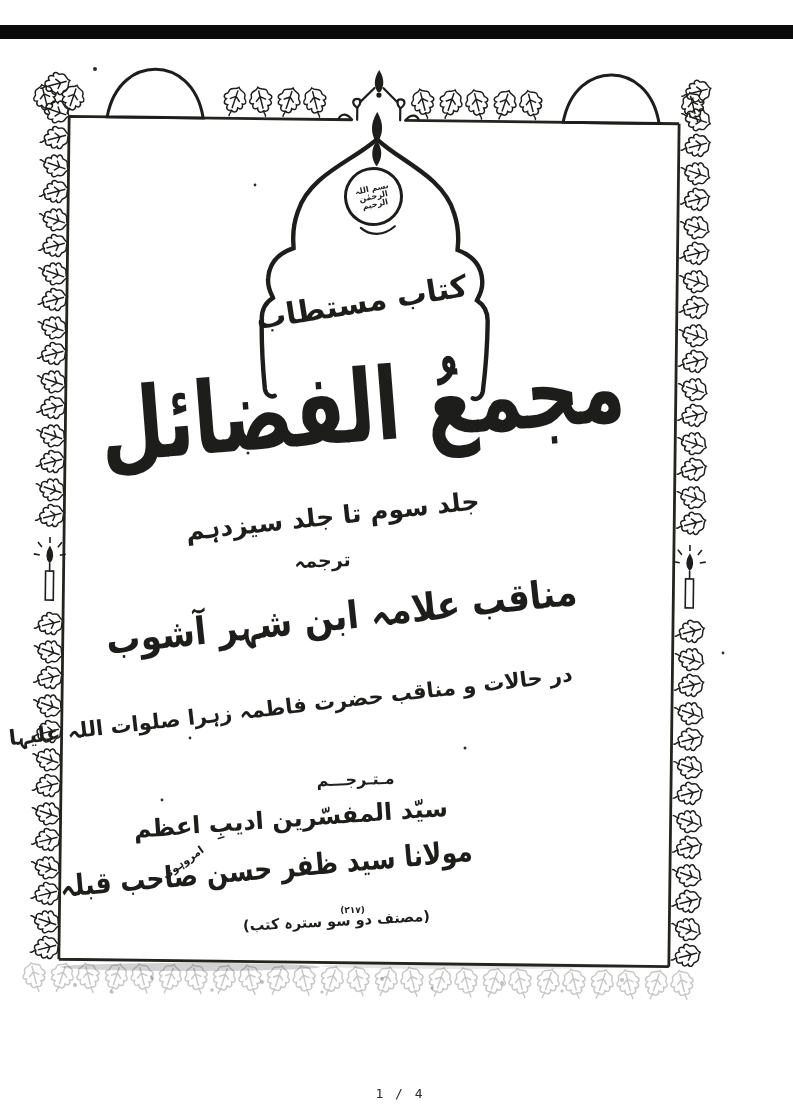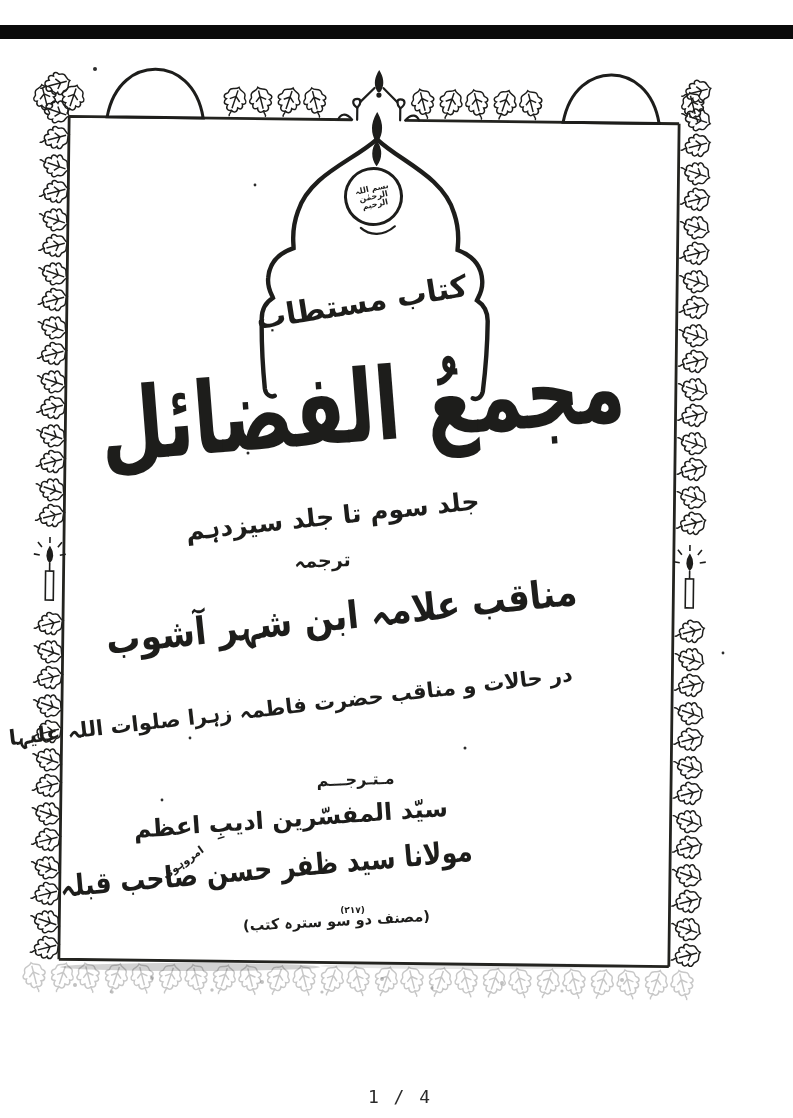--- a/index.html
+++ b/index.html
@@ -7,21 +7,21 @@
        font-family:"DejaVu Sans",sans-serif;}
   .abs{position:absolute;}
   .scanbar{left:0;top:25px;width:793px;height:14px;background:#0a0a0a;}
   .cal{position:absolute;direction:rtl;text-align:center;color:#1d1d1b;white-space:nowrap;
        font-family:"DejaVu Sans",sans-serif;transform-origin:50% 50%;}
   .seal{position:absolute;left:344px;top:167px;width:53px;height:53px;border:3px solid #1d1d1b;
         border-radius:50%;display:flex;align-items:center;justify-content:center;overflow:hidden;
         font-size:8px;line-height:8px;direction:rtl;text-align:center;color:#1d1d1b;
         transform:rotate(-12deg);white-space:normal;font-weight:700;}
   .footer{position:absolute;left:355px;top:1086px;width:90px;text-align:center;
-          font-family:"DejaVu Sans Mono",monospace;font-size:18px;letter-spacing:2px;color:#2b2b2b;}
+          font-family:"DejaVu Sans Mono",monospace;font-size:13px;letter-spacing:2px;color:#2b2b2b;}
   svg{position:absolute;left:0;top:0;}
 </style>
 </head>
 <body>
 
 <div class="abs scanbar"></div>
 
 <svg width="793" height="1118" viewBox="0 0 793 1118">
   <defs>
     <g id="leaf-motif" stroke="currentColor" fill="none" stroke-width="1.4">

